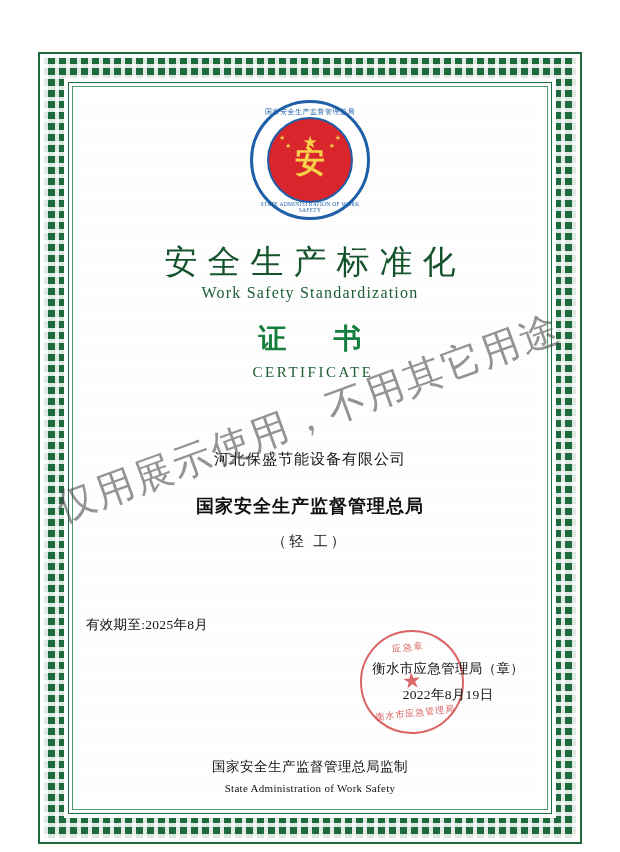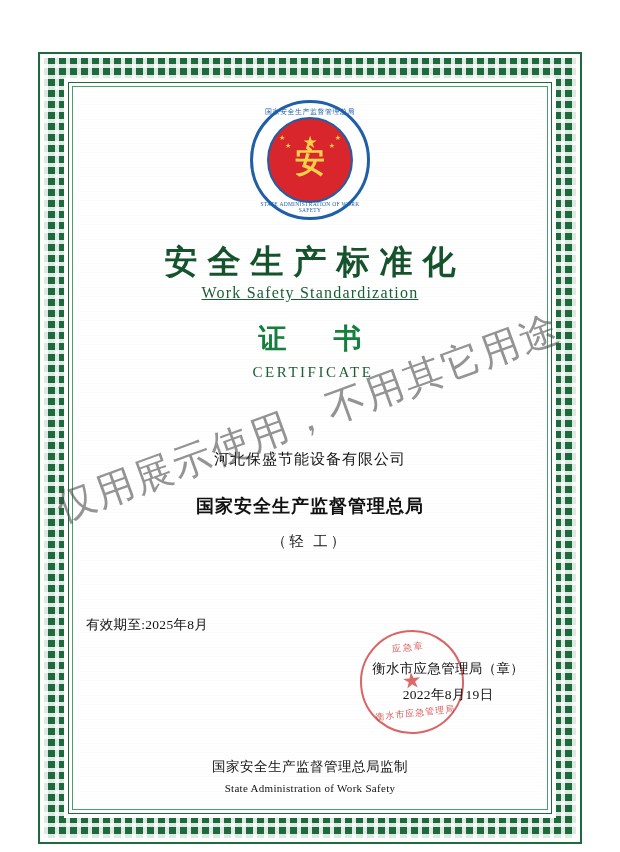--- a/index.html
+++ b/index.html
@@ -156,35 +156,34 @@
   .ring-text-top { top: 4px; }
   .ring-text-bottom { bottom: 4px; font-size: 5.5px; letter-spacing: .3px; }
 
   
   .title-cn {
     position: absolute;
     left: 0; right: 0;
     top: 148px;
     text-align: center;
     font-size: 33px;
-    font-weight: bold;
+    font-weight: normal;
     letter-spacing: 10px;
     text-indent: 10px;
     color: #14532b;
     font-family: "Liberation Serif", serif;
   }
   .title-en {
     position: absolute;
     left: 0; right: 0;
     top: 192px;
     text-align: center;
     font-size: 16px;
     letter-spacing: 1.2px;
     color: #1b5e34;
-    text-decoration: underline;
   }
   .cert-cn {
     position: absolute;
     left: 0; right: 0;
     top: 228px;
     text-align: center;
     font-size: 28px;
     font-weight: bold;
     letter-spacing: 20px;
     text-indent: 20px;

